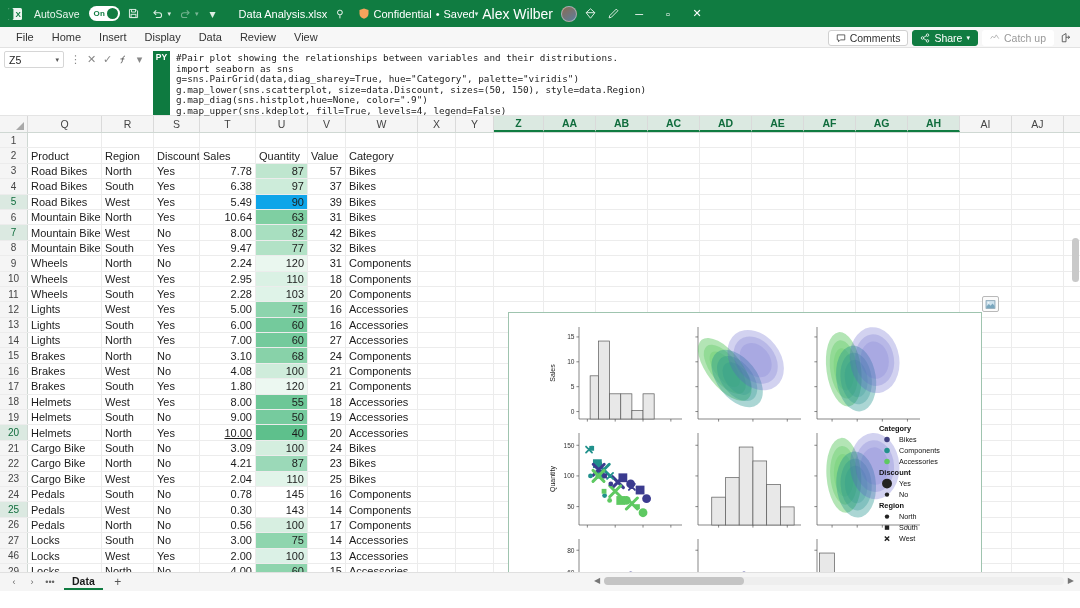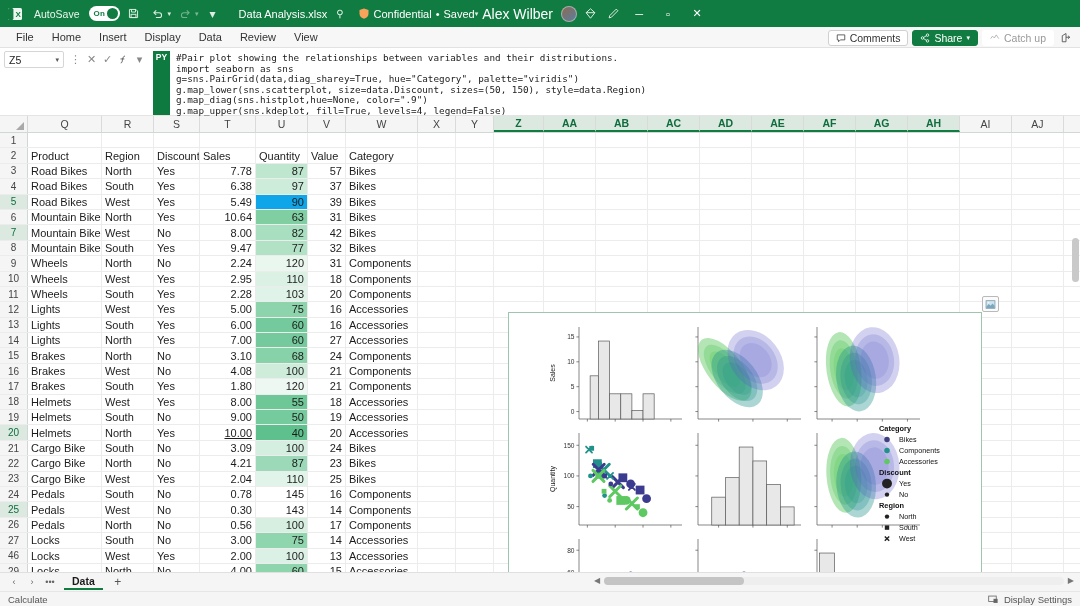--- a/index.html
+++ b/index.html
@@ -1261,23 +1261,13 @@
     <div class="addsheet">+</div>
     <div class="hscroll-wrap">
       <span class="sb-arrow">◀</span>
       <div class="hscroll-track">
         <div class="hscroll-thumb"></div>
       </div>
       <span class="sb-arrow">▶</span>
     </div>
   </div>
 
-  <div class="statusbar">
-    <span>Calculate</span>
-    <div class="status-right">
-      <svg width="11" height="11" viewBox="0 0 16 16">
-          <rect x="1" y="3" width="11" height="8" fill="none" stroke="#666" stroke-width="1.2"></rect>
-          <rect x="8" y="7" width="6" height="6" fill="#666"></rect>
-        </svg>
-      <span>Display Settings</span>
-    </div>
-  </div>
 </div>
 
 </body></html>

